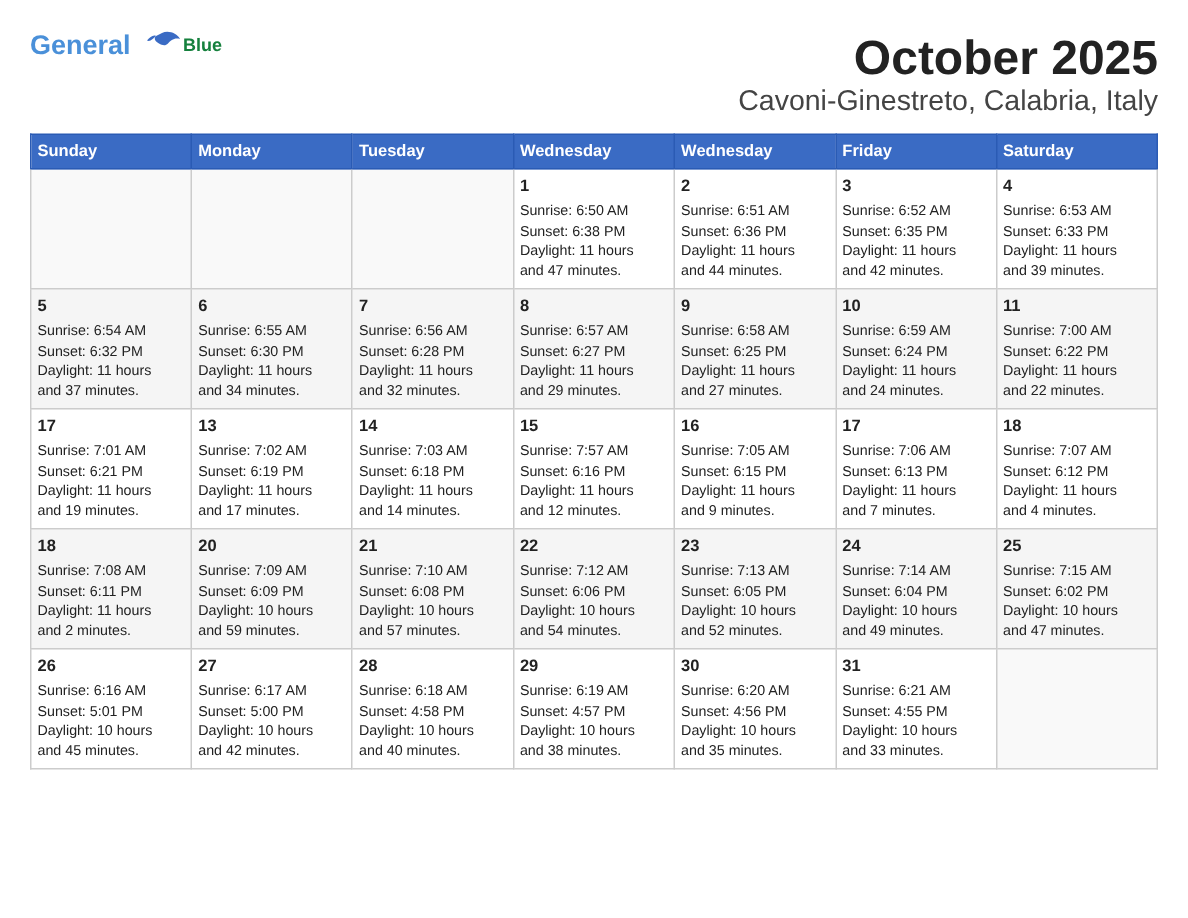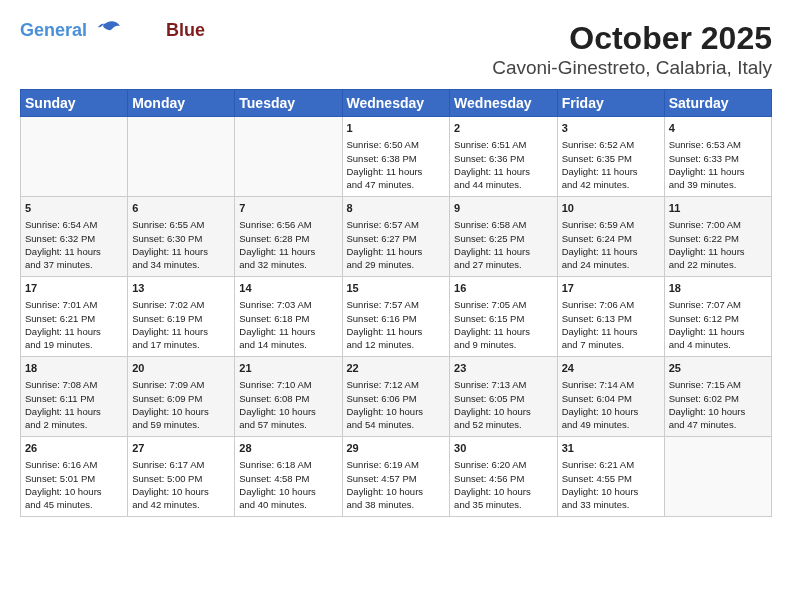--- a/index.html
+++ b/index.html
@@ -36,21 +36,21 @@
     table {
       width: 100%;
       border-collapse: collapse;
       font-size: 10px;
     }
     thead tr th {
       background-color: #3a6bc4;
       color: #fff;
       padding: 5px 4px;
       text-align: left;
-      font-size: 14px;
+      font-size: 11px;
       font-weight: bold;
       border: 1px solid #2a5bb4;
     }
     tbody tr td {
       border: 1px solid #ccc;
       vertical-align: top;
       padding: 4px;
       height: 80px;
       width: 108px;
       color: #222;
@@ -72,29 +72,29 @@
     .empty-cell {
       background-color: #f9f9f9 !important;
     }
   </style>
 </head>
 <body>
 
 <div class="header">
   <div class="logo">
     <div>
-      <div style="display:flex;align-items:center;gap:44px;">
+      <div style="display:flex;align-items:center;">
         <div style="font-size:18px;font-weight:bold;color:#1a1a2e;line-height:1.1;">
           <span style="color:#4a90d9;">General</span>
           <svg width="28" height="22" viewBox="0 0 28 22" style="display:inline-block;vertical-align:middle;margin-left:2px;">
             <path d="M14 2 C18 0 24 2 26 6 C22 5 20 7 18 9 C16 11 14 10 12 9 C10 8 8 6 10 4 Z" fill="#3a6bc4"></path>
             <path d="M10 4 C8 6 6 8 4 7 C6 5 8 3 10 4 Z" fill="#3a6bc4"></path>
           </svg>
         </div>
-        <div style="font-size:18px;font-weight:bold;color:#7f1d1d;margin-top:-2px;">Blue</div>
+        <div style="font-size:12px;font-weight:bold;color:#15803d;margin-top:-2px;">Blue</div>
       </div>
     </div>
   </div>
   <div class="title-block">
     <div class="calendar-title">October 2025</div>
     <div class="calendar-subtitle">Cavoni-Ginestreto, Calabria, Italy</div>
   </div>
 </div>
 
 <table>

